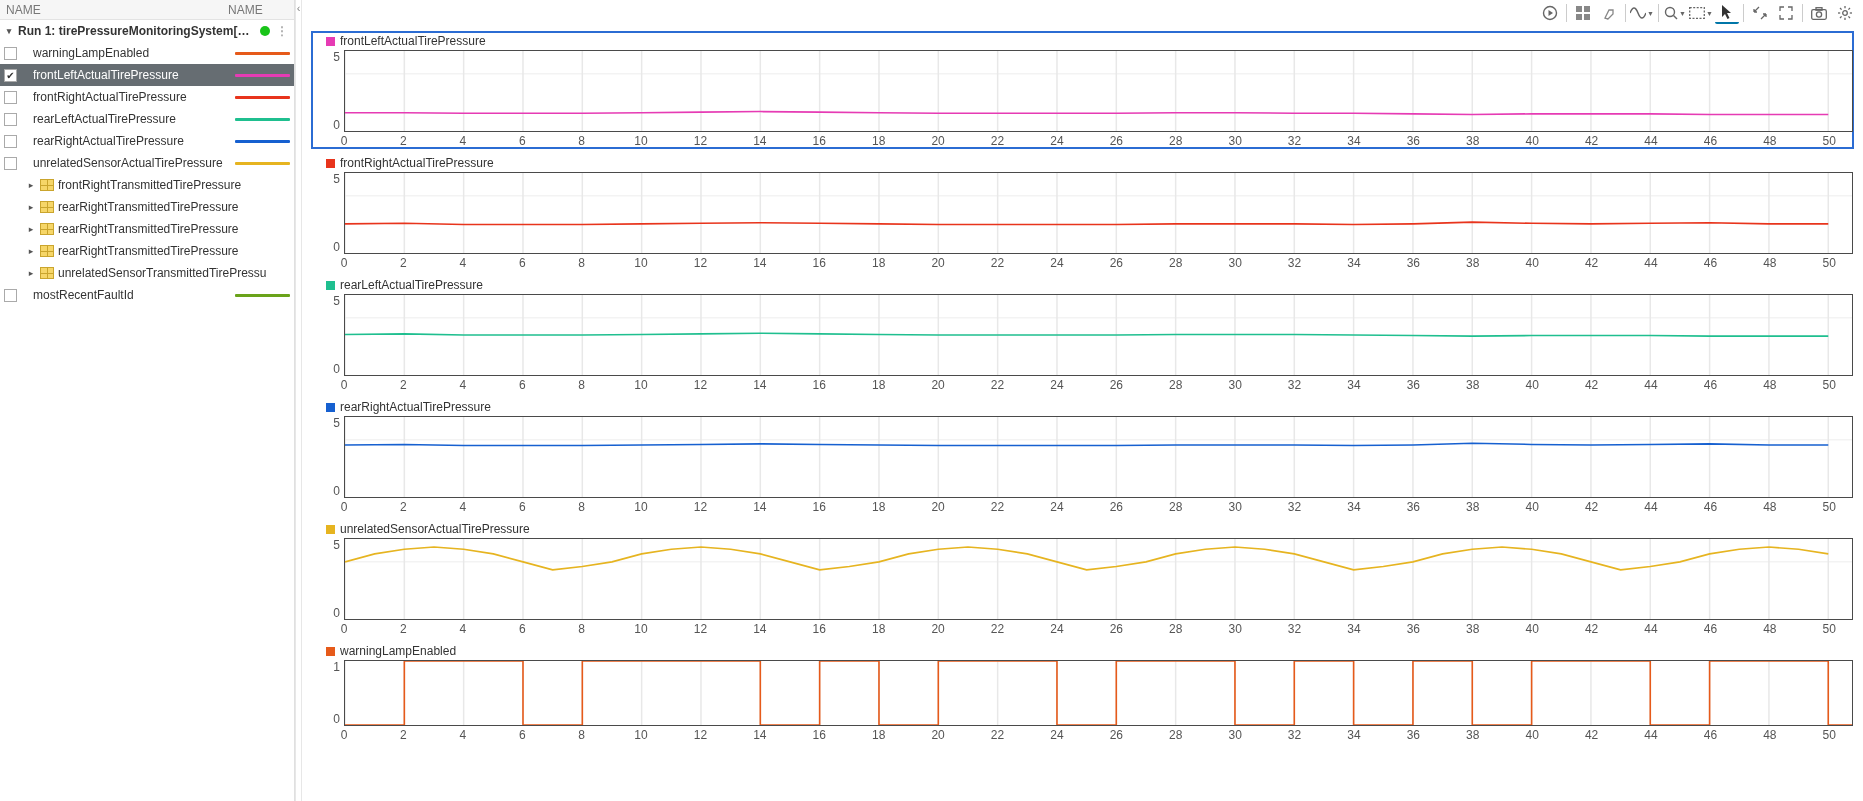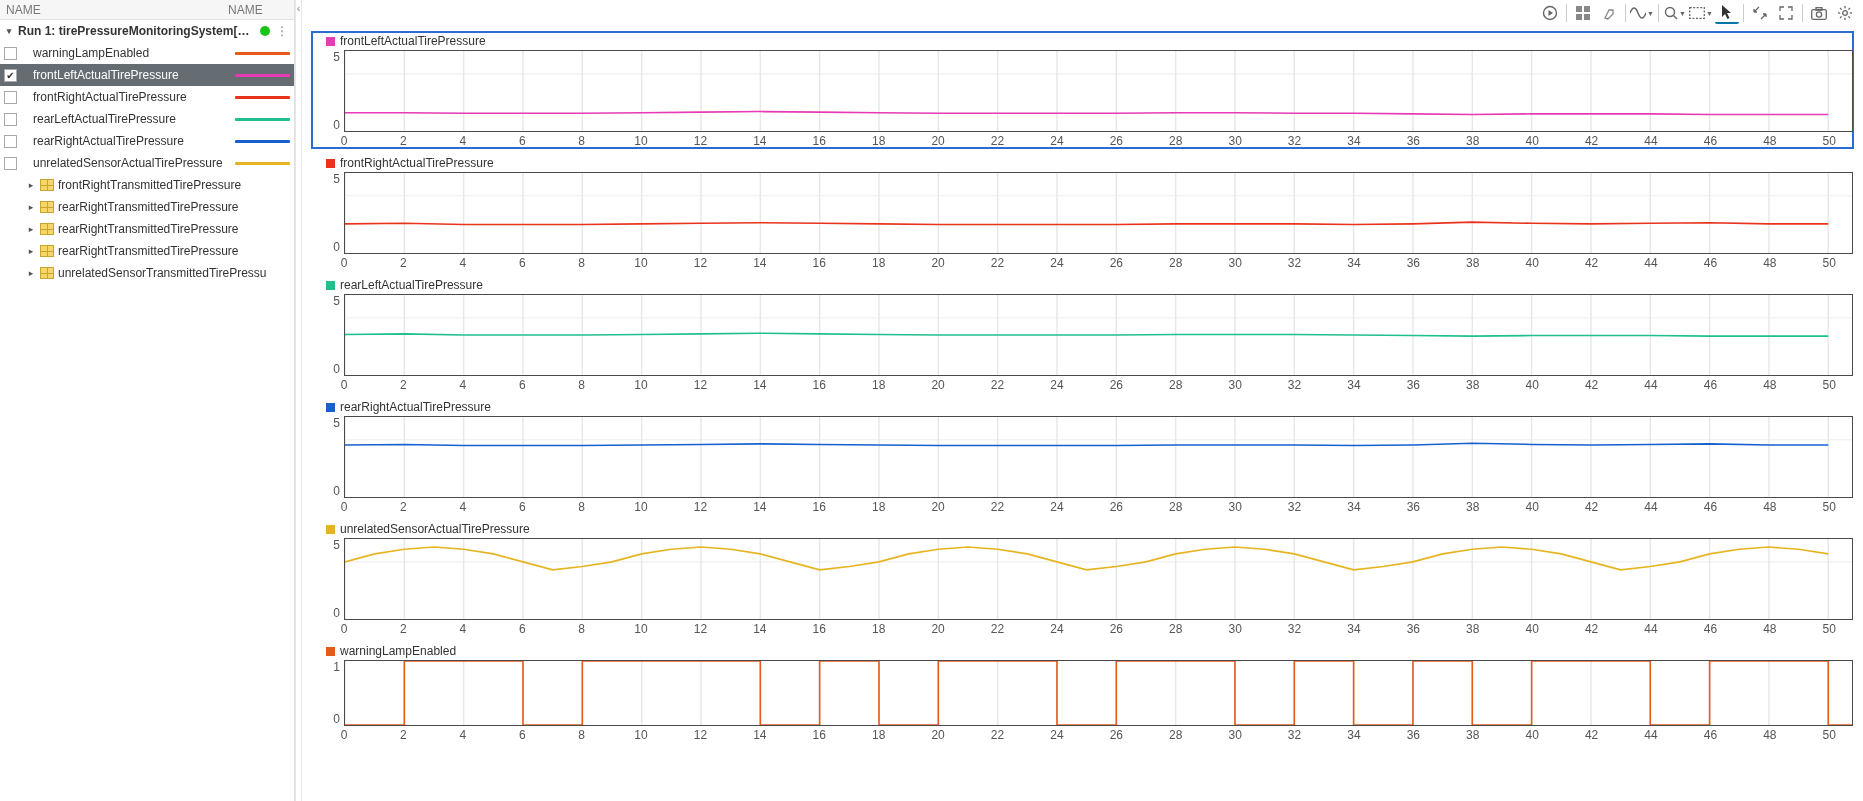--- a/index.html
+++ b/index.html
@@ -136,20 +136,25 @@
         </div>
         <div class="row sub">
           <span class="arrow">▸</span>
           <span class="group-icon"></span>
           <span class="name">rearRightTransmittedTirePressure</span>
         </div>
         <div class="row sub">
           <span class="arrow">▸</span>
           <span class="group-icon"></span>
           <span class="name">unrelatedSensorTransmittedTirePressu</span>
+        </div>
+        <div class="row ">
+          <span class="cb"></span>
+          <span class="name" style="padding-left: 12px;">mostRecentFaultId</span>
+          <span class="line" style="background: rgb(106, 163, 26);"></span>
         </div>
       </div>
   </div>
 
   <div class="divider">
       <span>‹</span>
     </div>
 
   <div class="main">
     <div class="toolbar">

